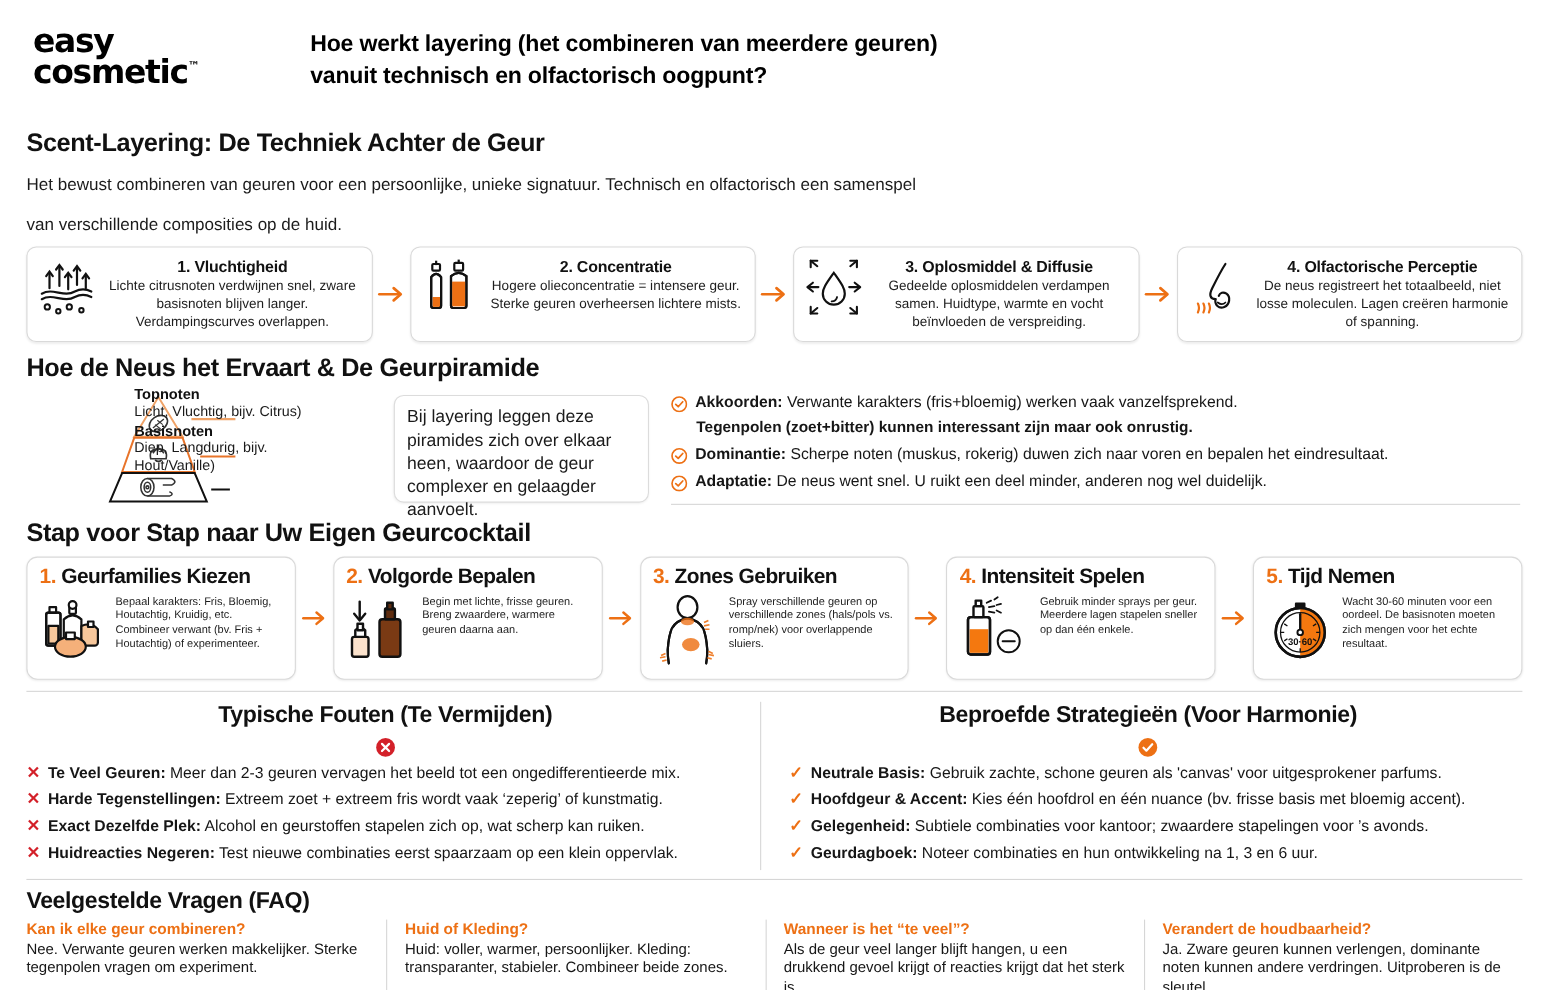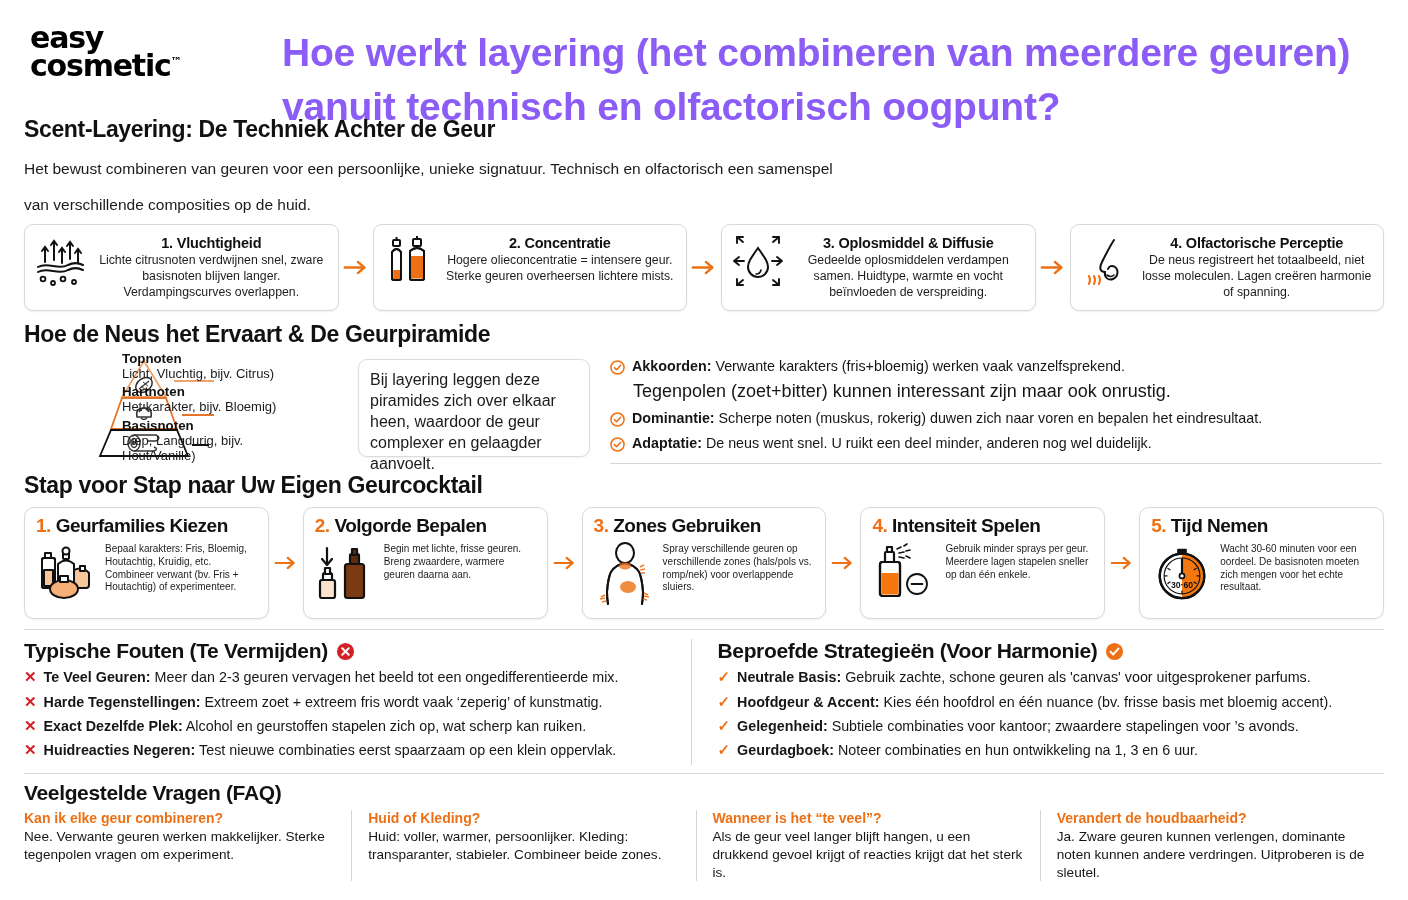--- a/index.html
+++ b/index.html
@@ -17,22 +17,22 @@
   .logo { width: 250px; flex: 0 0 250px; padding-left: 6px; padding-top: 6px; }
   .logo-line1, .logo-line2 {
     font-family: "DejaVu Sans", sans-serif;
     font-weight: 700; font-size: 30px; line-height: 0.92;
     letter-spacing: -1.2px; color: #000;
   }
   .logo-line2 { position: relative; display: inline-block; }
   .logo-tm { font-size: 11px; vertical-align: super; letter-spacing: 0; font-weight: 700; }
   .title { flex: 1; padding-top: 8px; padding-left: 8px; }
   .title-line {
-    font-size: 39px; font-weight: 700; line-height: 1.38;
-    color: #8b5cf6; letter-spacing: -0.2px; white-space: nowrap;
+    font-size: 21px; font-weight: 700; line-height: 1.38;
+    color: #000000; letter-spacing: -0.2px; white-space: nowrap;
   }
 
   
   .sec-title {
     font-size: 23px; font-weight: 700; letter-spacing: -0.35px;
     color: #111; margin-bottom: 3px;
   }
   .sec-sub { font-size: 15.5px; line-height: 1.3; color: #1b1b1b; margin-top: 16px; }
   .hr { height: 1px; background: #d6d6d6; width: 100%; }
 
@@ -58,40 +58,40 @@
   .pyr-note {
     flex: 0 0 232px; border: 1.3px solid #dcdcdc; border-radius: 9px;
     background: #fff; padding: 9px 11px; margin-top: 6px; margin-left: 4px;
     font-size: 16px; line-height: 1.32; color: #1b1b1b;
     box-shadow: 0 1px 2px rgba(0,0,0,0.06); height: 98px;
   }
   .bullets { flex: 1; padding-left: 20px; padding-top: 4px; }
   .bullet-row { display: flex; align-items: flex-start; gap: 7px; margin-bottom: 6px; }
   .bullet-txt { font-size: 14.3px; line-height: 1.34; color: #161616; }
   .bullet-txt b { font-weight: 700; }
-  .bullet-cont { font-size: 18px; line-height: 1.34; color: #161616; padding-left: 23px; margin-top: -3px; margin-bottom: 6px; }
+  .bullet-cont { font-size: 14px; line-height: 1.34; color: #161616; padding-left: 23px; margin-top: -3px; margin-bottom: 6px; font-weight: bold; }
 
   
   .steps-row { display: flex; align-items: stretch; margin-top: 8px; }
   .step-card {
     flex: 1 1 0; border: 1.4px solid #d9d9d9; border-radius: 10px;
     background: #fff; padding: 7px 9px 8px 11px;
     box-shadow: 0 1px 2px rgba(0,0,0,0.07); min-height: 112px;
   }
   .step-h { font-size: 19px; font-weight: 700; letter-spacing: -0.5px; color: #111; margin-bottom: 3px; }
   .step-num { color: #ED7014; }
   .step-body { display: flex; gap: 7px; align-items: flex-start; }
   .step-ico { flex: 0 0 62px; height: 66px; display: flex; align-items: center; justify-content: center; }
   .step-p { font-size: 10px; line-height: 1.26; color: #1d1d1d; flex: 1; padding-top: 3px; }
 
   
   .two-col { display: flex; margin-top: 9px; }
   .col { flex: 1 1 0; padding-right: 14px; }
   .col.right { padding-left: 26px; border-left: 1px solid #d6d6d6; }
-  .col-head { display: flex; align-items: center; gap: 8px; margin-bottom: 5px; }
+  .col-head { display: flex; align-items: center; gap: 8px; margin-bottom: 5px; flex-direction: column; }
   .col-title { font-size: 21px; font-weight: 700; letter-spacing: -0.35px; color: #111; }
   .li { display: flex; align-items: flex-start; gap: 7px; margin-bottom: 5.5px; }
   .li-txt { font-size: 14.3px; line-height: 1.3; color: #161616; }
   .li-txt b { font-weight: 700; }
   .x-mark { color: #D32029; font-size: 15px; font-weight: 700; line-height: 1.25; }
   .v-mark { color: #ED7014; font-size: 15px; font-weight: 700; line-height: 1.25; }
 
   
   .faq-title { font-size: 21px; font-weight: 700; letter-spacing: -0.35px; color: #111; margin-bottom: 5px; }
   .faq-row { display: flex; }
@@ -294,24 +294,20 @@
           <path d="M110 90 L127 90" stroke="#111" stroke-width="2"></path>
         </svg>
         <div style="position:absolute; left:0; top:0;"></div>
       </div>
 
       <div style="position:relative; flex:0 0 0;">
         <div style="position:absolute; left:-232px; top:-2px; width:232px;">
           <div style="margin-bottom:3px;">
             <div style="font-size:13.3px;font-weight:700;color:#111;">Topnoten</div>
             <div style="font-size:13px;color:#1b1b1b;line-height:1.18;">Licht, Vluchtig, bijv. Citrus)</div>
-          </div>
-          <div style="margin-bottom:3px;">
-            <div style="font-size:13.3px;font-weight:700;color:#111;">Hartnoten</div>
-            <div style="font-size:13px;color:#1b1b1b;line-height:1.18;">Het karakter, bijv. Bloemig)</div>
           </div>
           <div>
             <div style="font-size:13.3px;font-weight:700;color:#111;">Basisnoten</div>
             <div style="font-size:13px;color:#1b1b1b;line-height:1.18;">Diep, Langdurig, bijv.</div>
             <div style="font-size:13px;color:#1b1b1b;line-height:1.18;">Hout/Vanille)</div>
           </div>
         </div>
       </div>
 
       <div class="pyr-note">Bij layering leggen deze piramides zich over elkaar heen, waardoor de geur complexer en gelaagder aanvoelt.</div>

